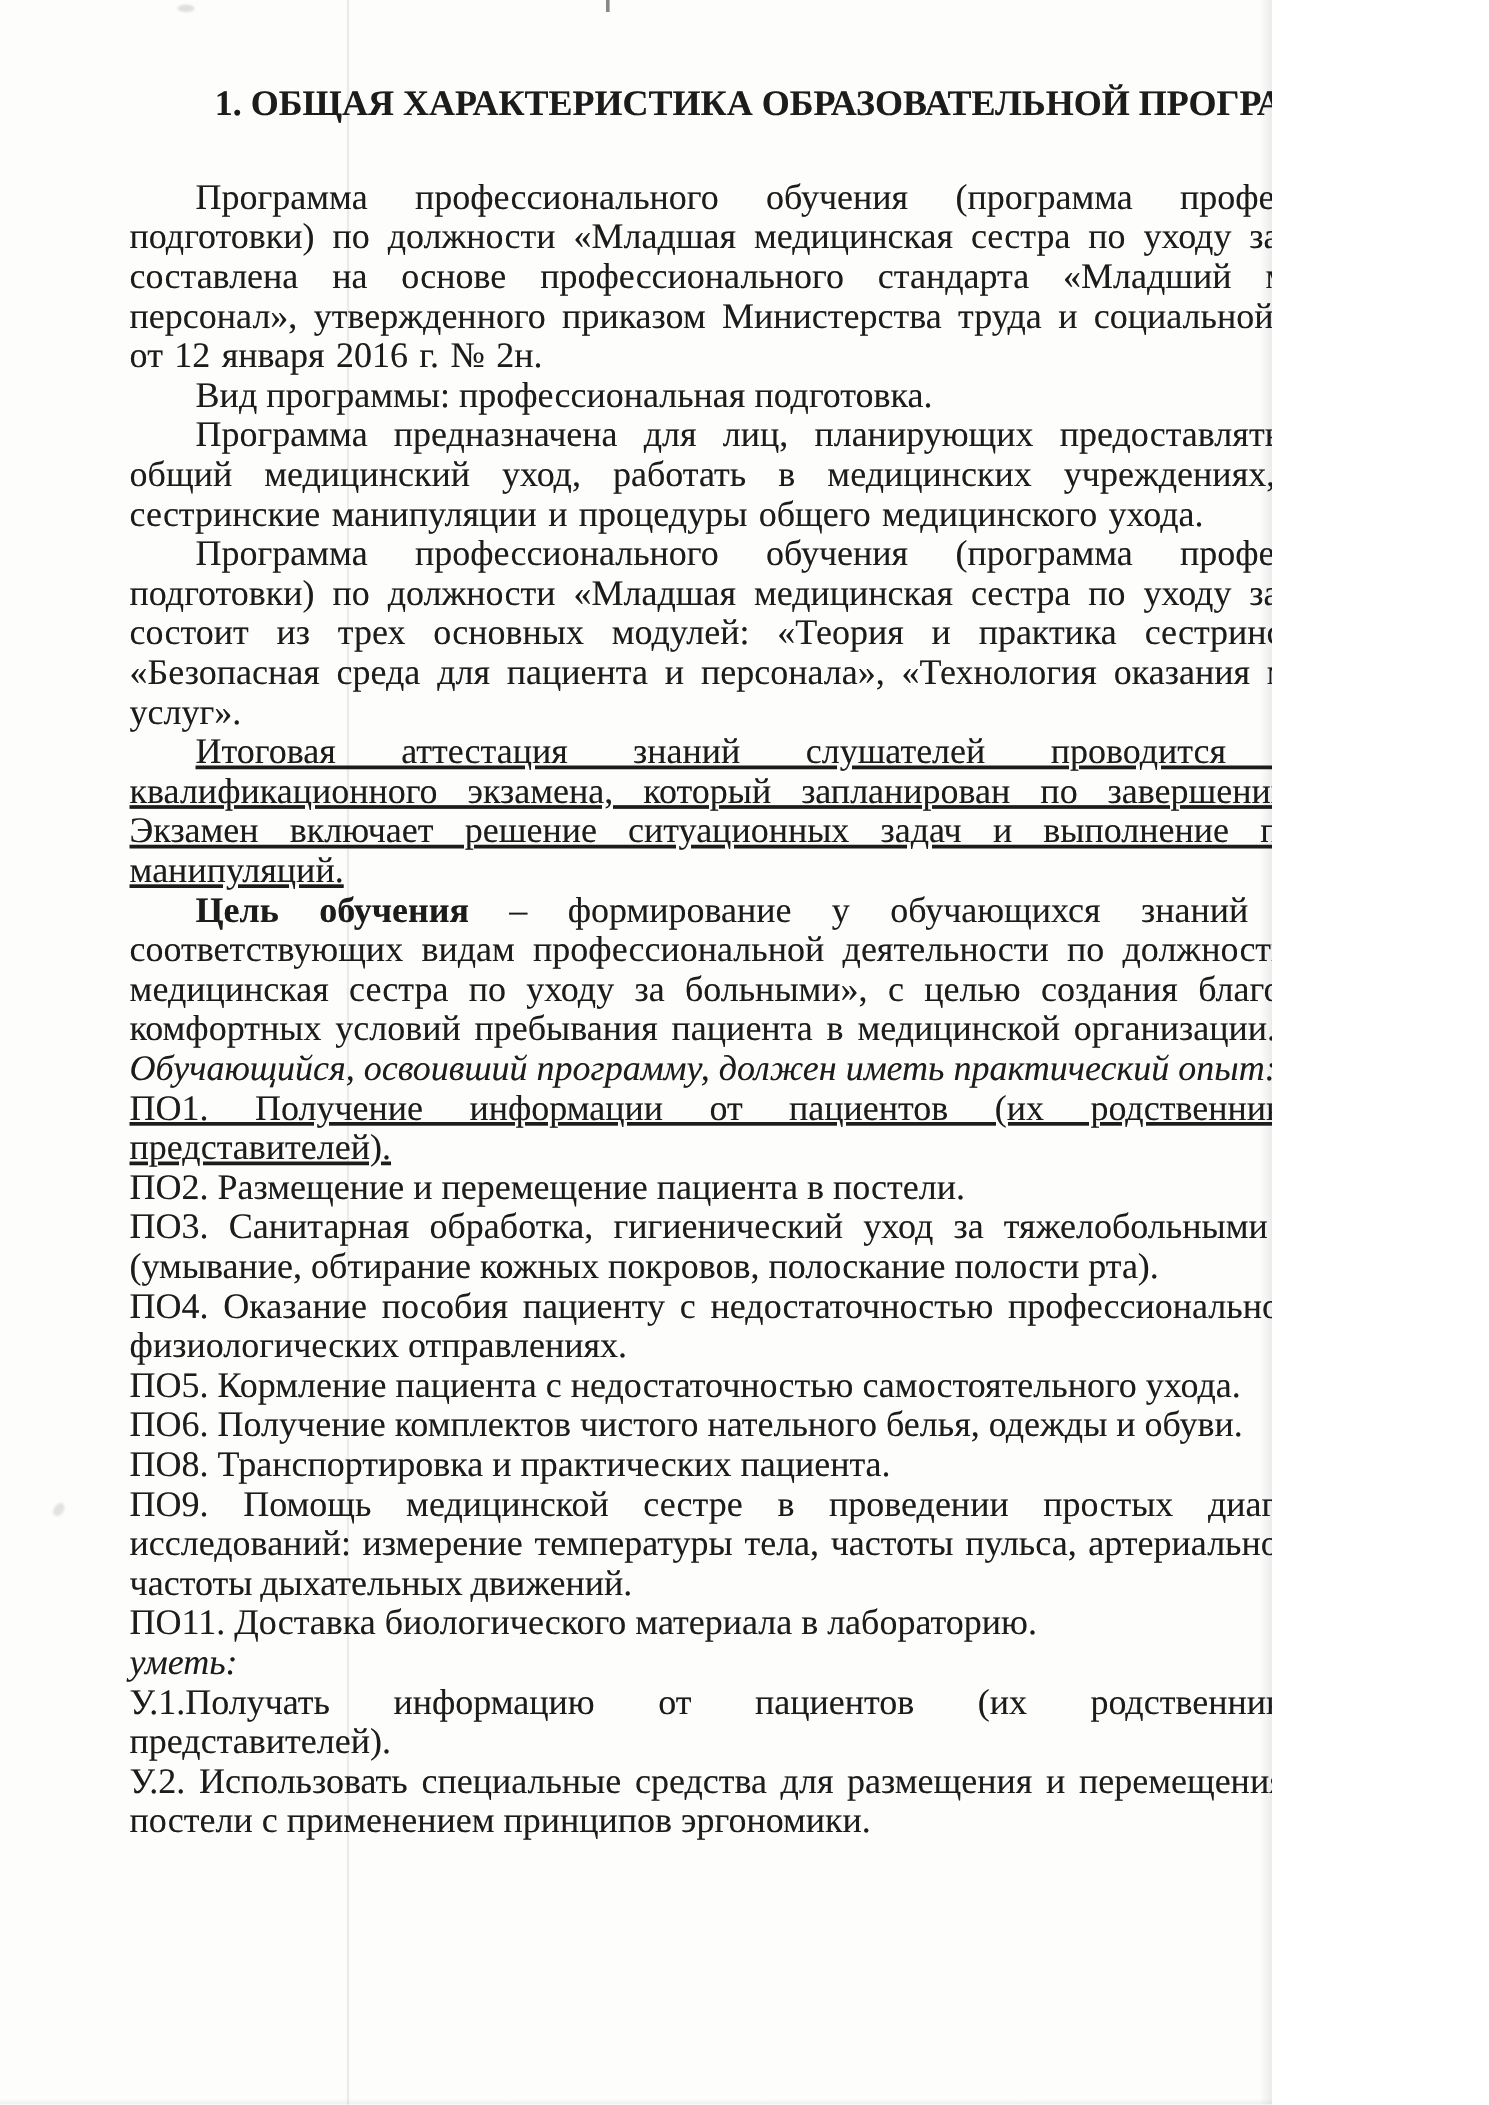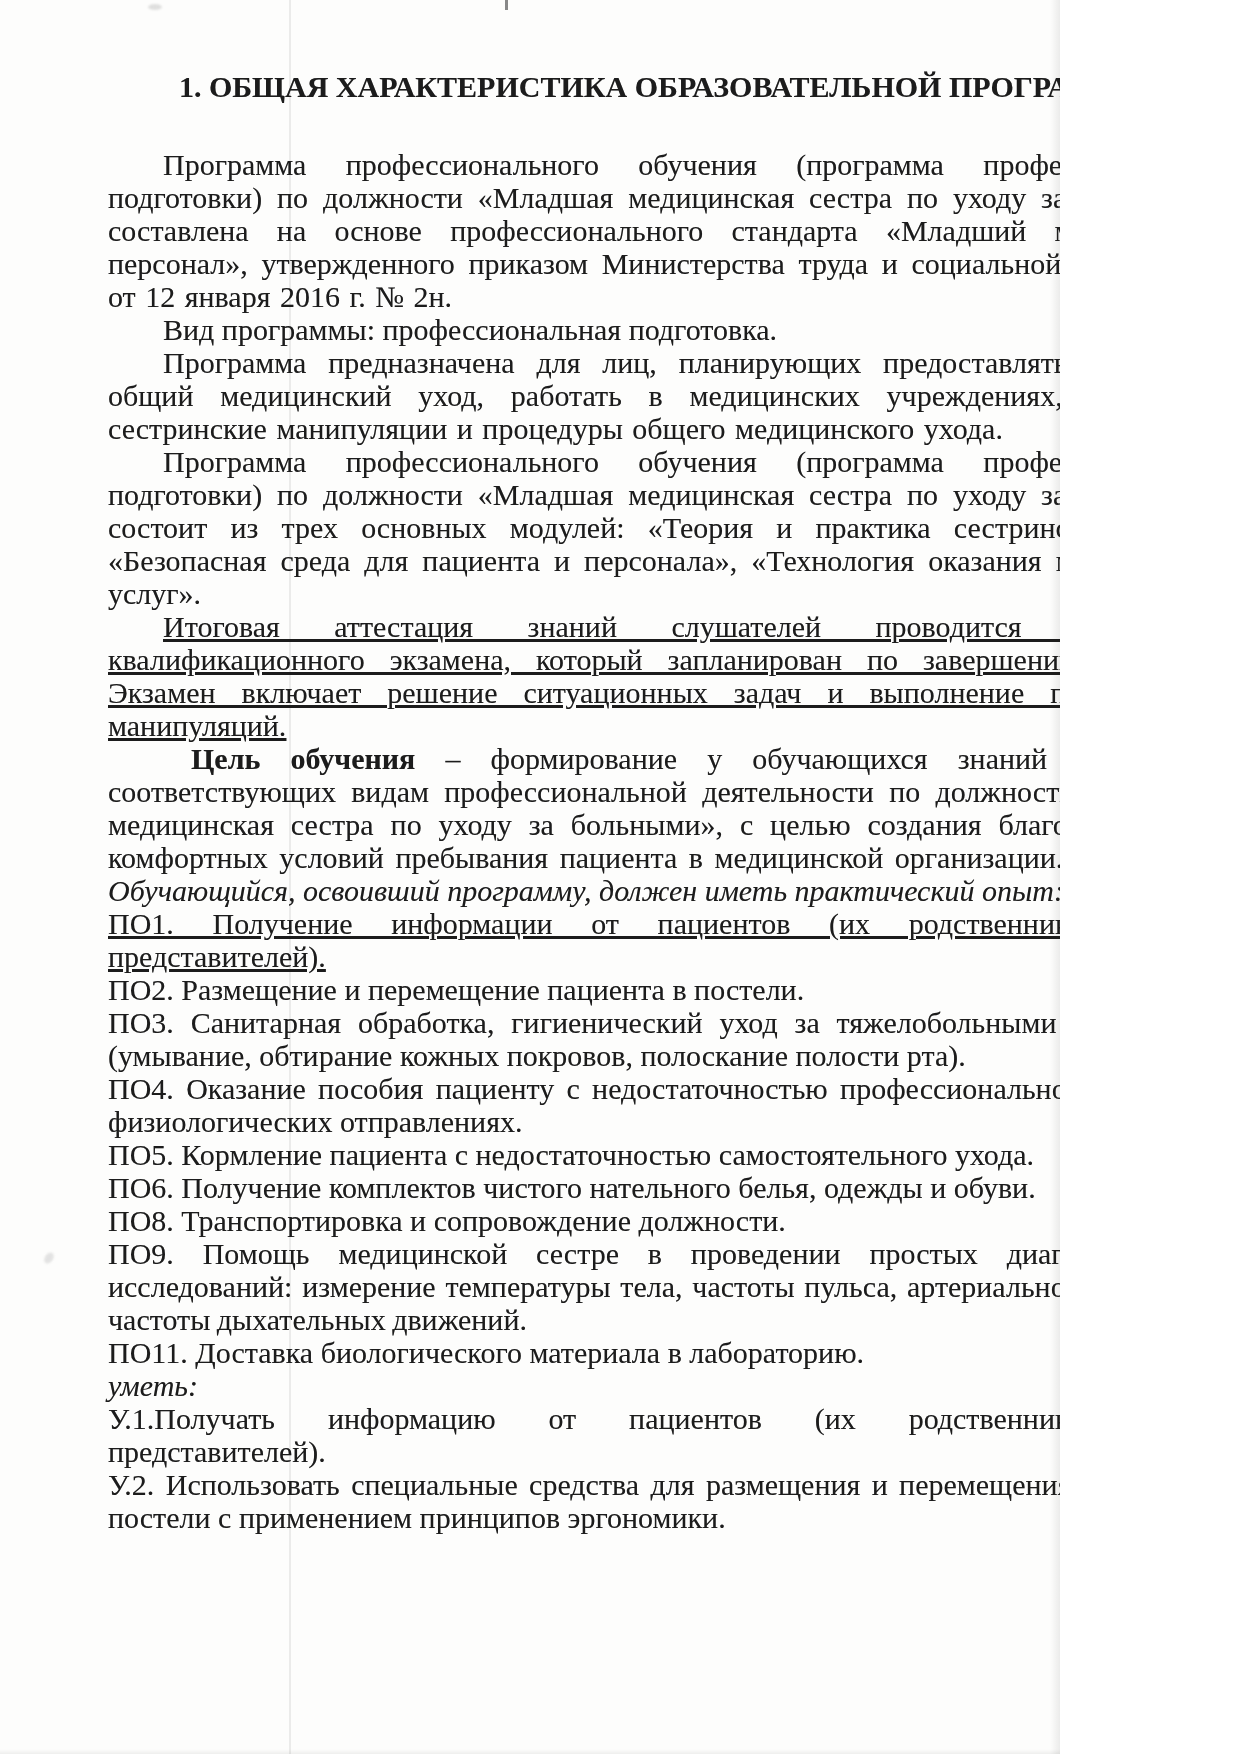--- a/index.html
+++ b/index.html
@@ -72,21 +72,21 @@
     text-align: center;
   }
   p { margin: 0; }
   .ind { text-indent: 55px; }
   .itl { font-style: italic; }
   .ws2  { word-spacing: 2px; }
   .ws4  { word-spacing: 4px; }
   .ws6  { word-spacing: 6px; text-decoration: underline; }
   .ws10 { word-spacing: 10px; }
   .wsn1 { word-spacing: -1px; }
-  b { font-weight: 700; margin-left: 28px; }
+  b { font-weight: 700; }
 </style>
 </head>
 <body>
 
 <div class="page">
 
   <div class="fold-line"></div>
   <div class="edge-right"></div>
   <div class="edge-bottom"></div>
   <div class="speck-top-tick"></div>
@@ -110,21 +110,21 @@
     <p class="ind ws4"><b>Цель обучения</b><span> – формирование у обучающихся знаний и умений, соответствующих видам профессиональной деятельности по должности «Младшая медицинская сестра по уходу за больными», с целью создания благоприятных и комфортных условий пребывания пациента в медицинской организации.</span></p>
 
     <p class="itl">Обучающийся, освоивший программу, должен иметь практический опыт:</p>
 
     <p class="ws6">ПО1. Получение информации от пациентов (их родственников/законных представителей).</p>
     <p>ПО2. Размещение и перемещение пациента в постели.</p>
     <p>ПО3. Санитарная обработка, гигиенический уход за тяжелобольными пациентами (умывание, обтирание кожных покровов, полоскание полости рта).</p>
     <p>ПО4. Оказание пособия пациенту с недостаточностью профессиональной ухода при физиологических отправлениях.</p>
     <p>ПО5. Кормление пациента с недостаточностью самостоятельного ухода.</p>
     <p>ПО6. Получение комплектов чистого нательного белья, одежды и обуви.</p>
-    <p>ПО8. Транспортировка и сопровождение должности.</p>
+    <p>ПО8. Транспортировка и практических пациента.</p>
     <p class="wsn1">ПО9. Помощь медицинской сестре в проведении простых диагностических исследований: измерение температуры тела, частоты пульса, артериального давления, частоты дыхательных движений.</p>
     <p>ПО11. Доставка биологического материала в лабораторию.</p>
 
     <p class="itl">уметь:</p>
 
     <p class="ws10">У.1.Получать информацию от пациентов (их родственников/законных представителей).</p>
     <p>У.2. Использовать специальные средства для размещения и перемещения пациента в постели с применением принципов эргономики.</p>
 
   </div>
 </div>

